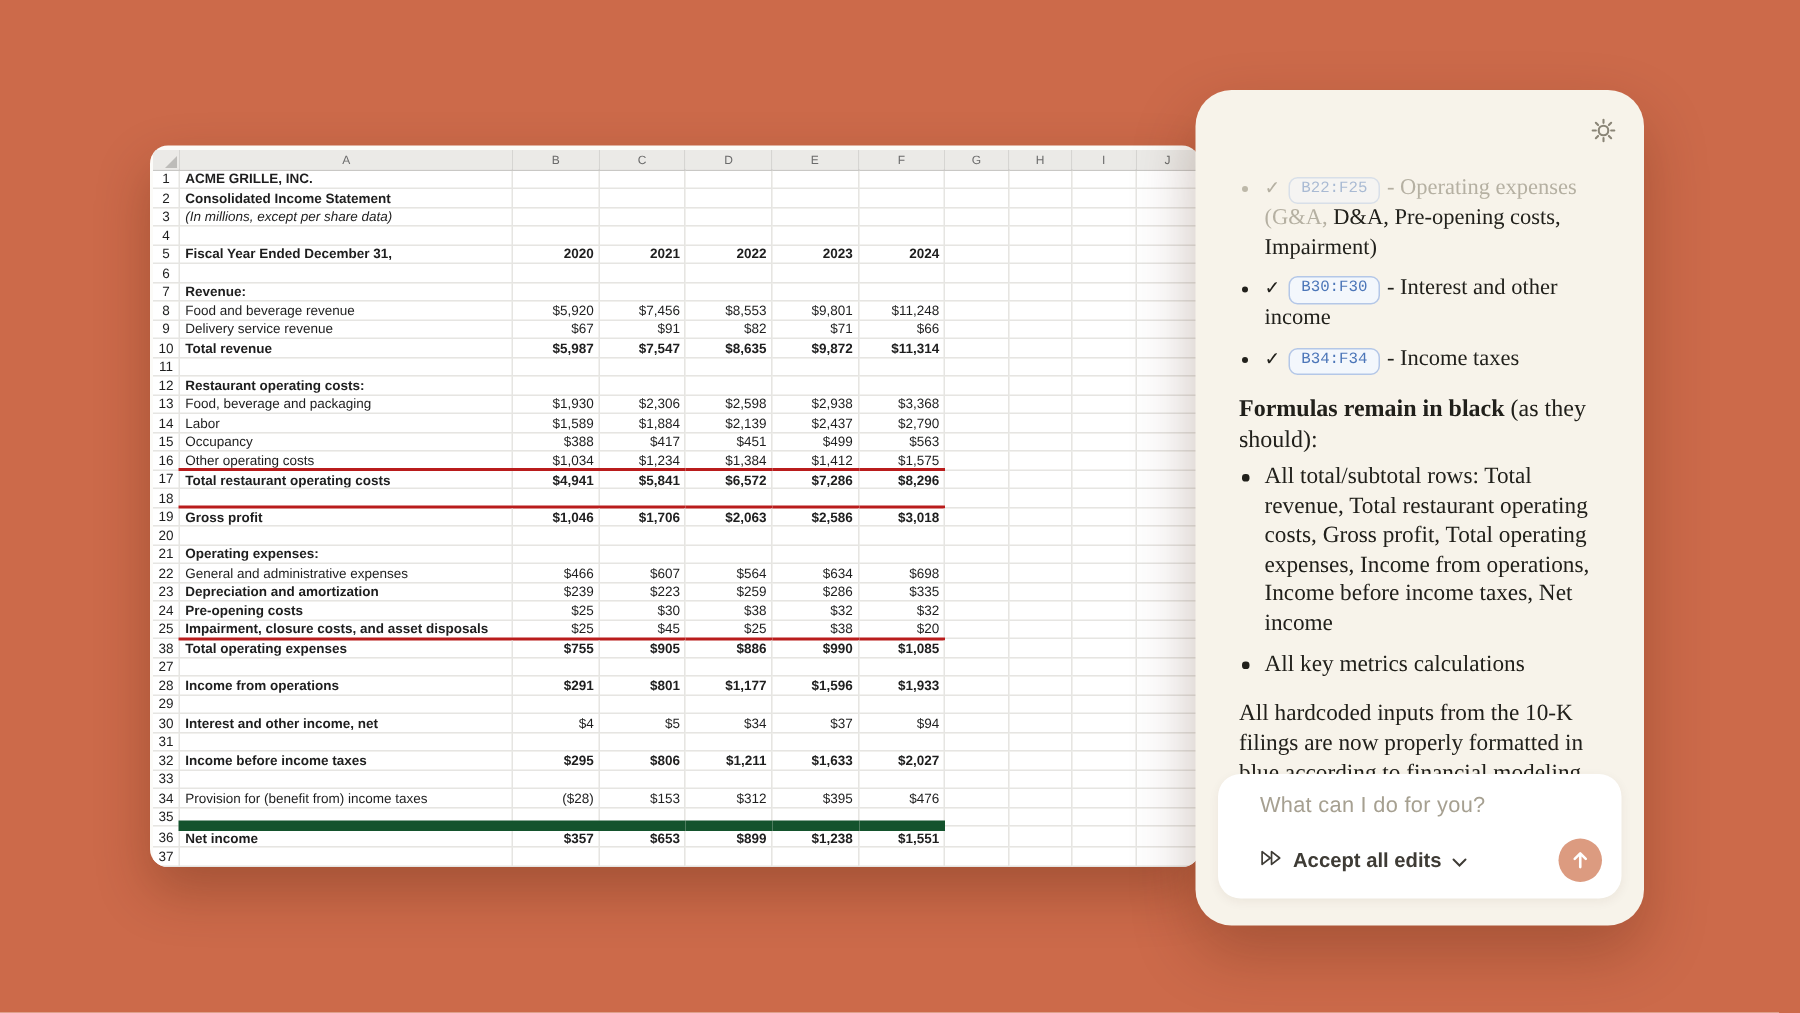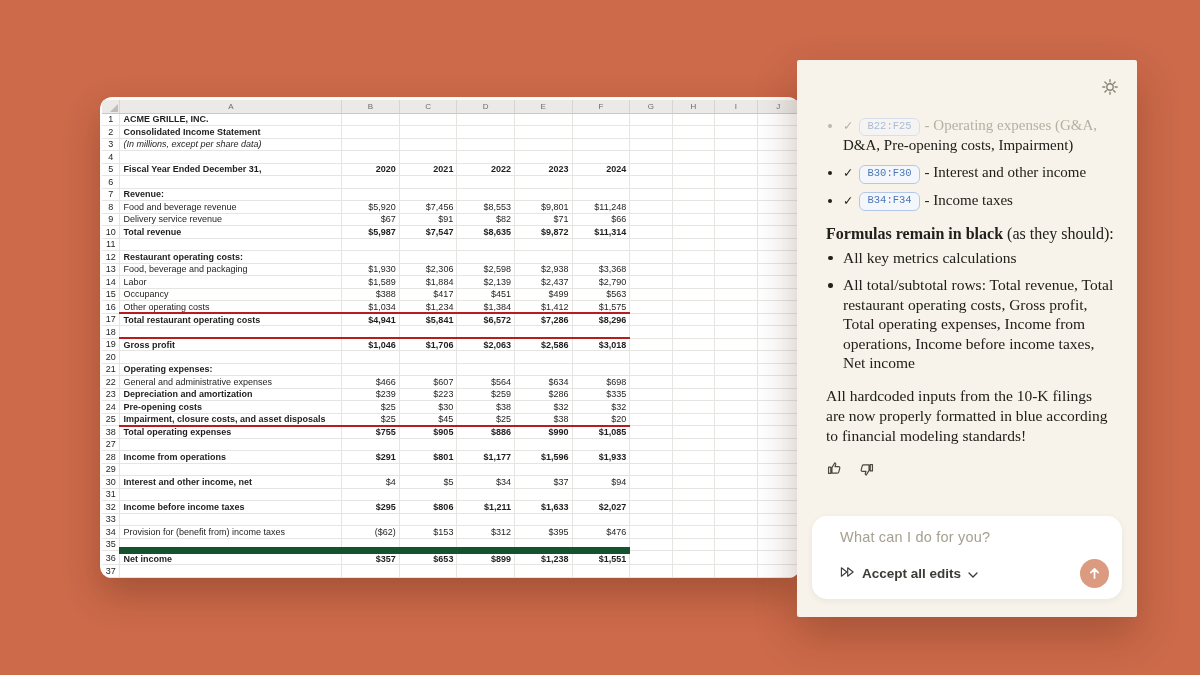--- a/index.html
+++ b/index.html
@@ -35,22 +35,22 @@
   td.v { text-align:right; padding-right:4px; }
   td.neg { color:#E2502C; }
   td.bg-grey { background:#F1F0EE; }
   td.bg-yellow { background:#FBF8A8; }
   td.bd-top { border-top:2px solid #b91c1c; }
   td.bd-bot { border-bottom:1.5px solid #252525; }
   td.bd-net { border-top:7px solid #14532d; border-bottom:2px solid #252525; }
 
   
   #assistant-panel {
-    position:absolute; left:797px; top:60px; width:340px; height:557px;
-    background:#F7F3EA; border-radius:2px;
+    position:absolute; left:797px; top:60px; width:299px; height:557px;
+    background:#F7F3EA; border-radius:24px;
     box-shadow:0 18px 42px rgba(70,25,8,.28);
     font-family:"Liberation Serif", serif; color:#21201B;
   }
   #gear-btn { position:absolute; top:17px; right:17px; width:20px; height:20px;
     background:none; border:none; cursor:pointer; }
   #panel-scroll { position:absolute; left:29px; right:23px; top:56px; }
   .ref-item { position:relative; padding-left:17px; font-size:15px; line-height:1.32;
     margin-bottom:7px; }
   .ref-item .dot { position:absolute; left:2px; top:8px; width:4px; height:4px;
     border-radius:50%; background:#21201B; }
@@ -551,21 +551,21 @@
             <td class="v"></td>
             <td class="v"></td>
             <td></td>
             <td></td>
             <td></td>
             <td></td>
           </tr>
           <tr>
             <td class="rn">34</td>
             <td class="">Provision for (benefit from) income taxes</td>
-            <td class="v neg">($62)</td>
+            <td class="v neg">($28)</td>
             <td class="v blue">$153</td>
             <td class="v blue">$312</td>
             <td class="v blue">$395</td>
             <td class="v blue">$476</td>
             <td></td>
             <td></td>
             <td></td>
             <td></td>
           </tr>
           <tr>
@@ -624,22 +624,22 @@
     <div id="panel-scroll">
       <div id="ref-list">
           <div class="ref-item faded-first"><span class="dot"></span><span class="check faded-txt">✓</span><span class="chip faded">B22:F25</span><span class="faded-txt">- Operating expenses (G&amp;A,</span><span> D&amp;A, Pre-opening costs, Impairment)</span></div>
           <div class="ref-item"><span class="dot"></span><span class="check">✓</span><span class="chip">B30:F30</span><span>- Interest and other income</span></div>
           <div class="ref-item"><span class="dot"></span><span class="check">✓</span><span class="chip">B34:F34</span><span>- Income taxes</span></div>
         </div>
 
       <p id="heading-para"><b>Formulas remain in black</b><span> (as they should):</span></p>
 
       <div id="bullet-list">
+          <div class="bullet-item"><span class="dot"></span><span>All total/subtotal rows: Total revenue, Total restaurant operating costs, Gross profit, Total operating expenses, Income from operations, Income before income taxes, Net income</span></div>
           <div class="bullet-item"><span class="dot"></span><span>All key metrics calculations</span></div>
-          <div class="bullet-item"><span class="dot"></span><span>All total/subtotal rows: Total revenue, Total restaurant operating costs, Gross profit, Total operating expenses, Income from operations, Income before income taxes, Net income</span></div>
         </div>
 
       <p id="closing-para">All hardcoded inputs from the 10-K filings are now properly formatted in blue according to financial modeling standards!</p>
 
       <div id="feedback-row">
         <button aria-label="thumbs up">
           <svg viewBox="0 0 16 16" width="17" height="17">
             <path d="M2.4 7.6h2.1v6H2.4zM5.6 13.3V8.1l2.6-4.4c.7.1 1.15.8.95 1.5L8.5 7.2h3.4c.75 0 1.3.7 1.1 1.4l-1 3.7c-.17.6-.72 1-1.35 1z" fill="none" stroke="#4A473F" stroke-width="1.1" stroke-linejoin="round"></path>
           </svg>
         </button>

